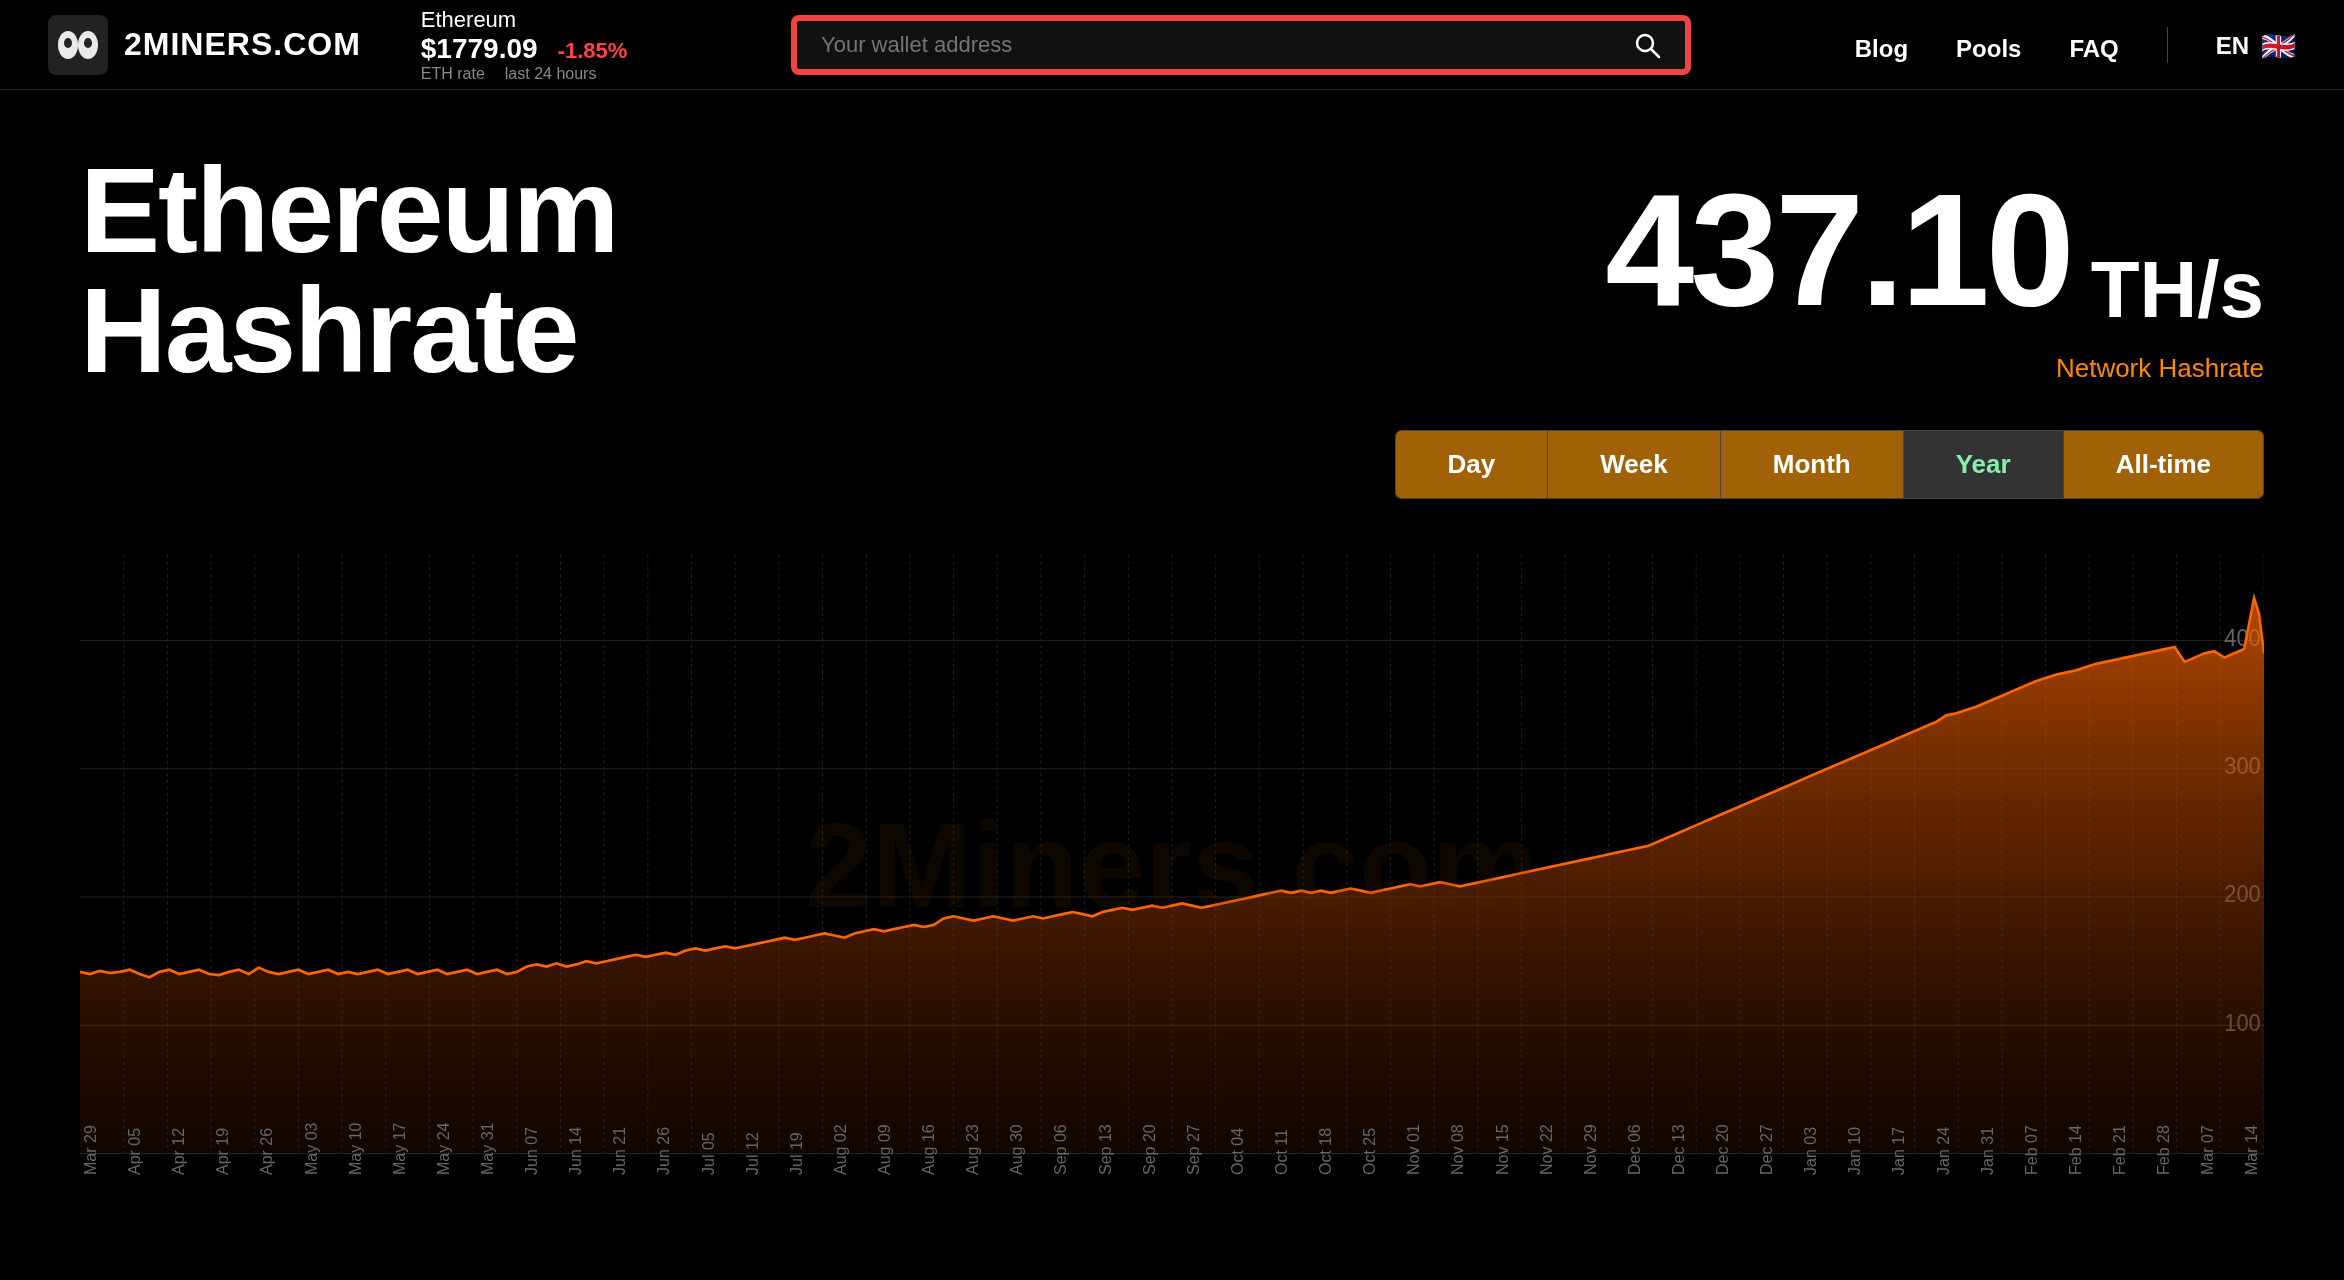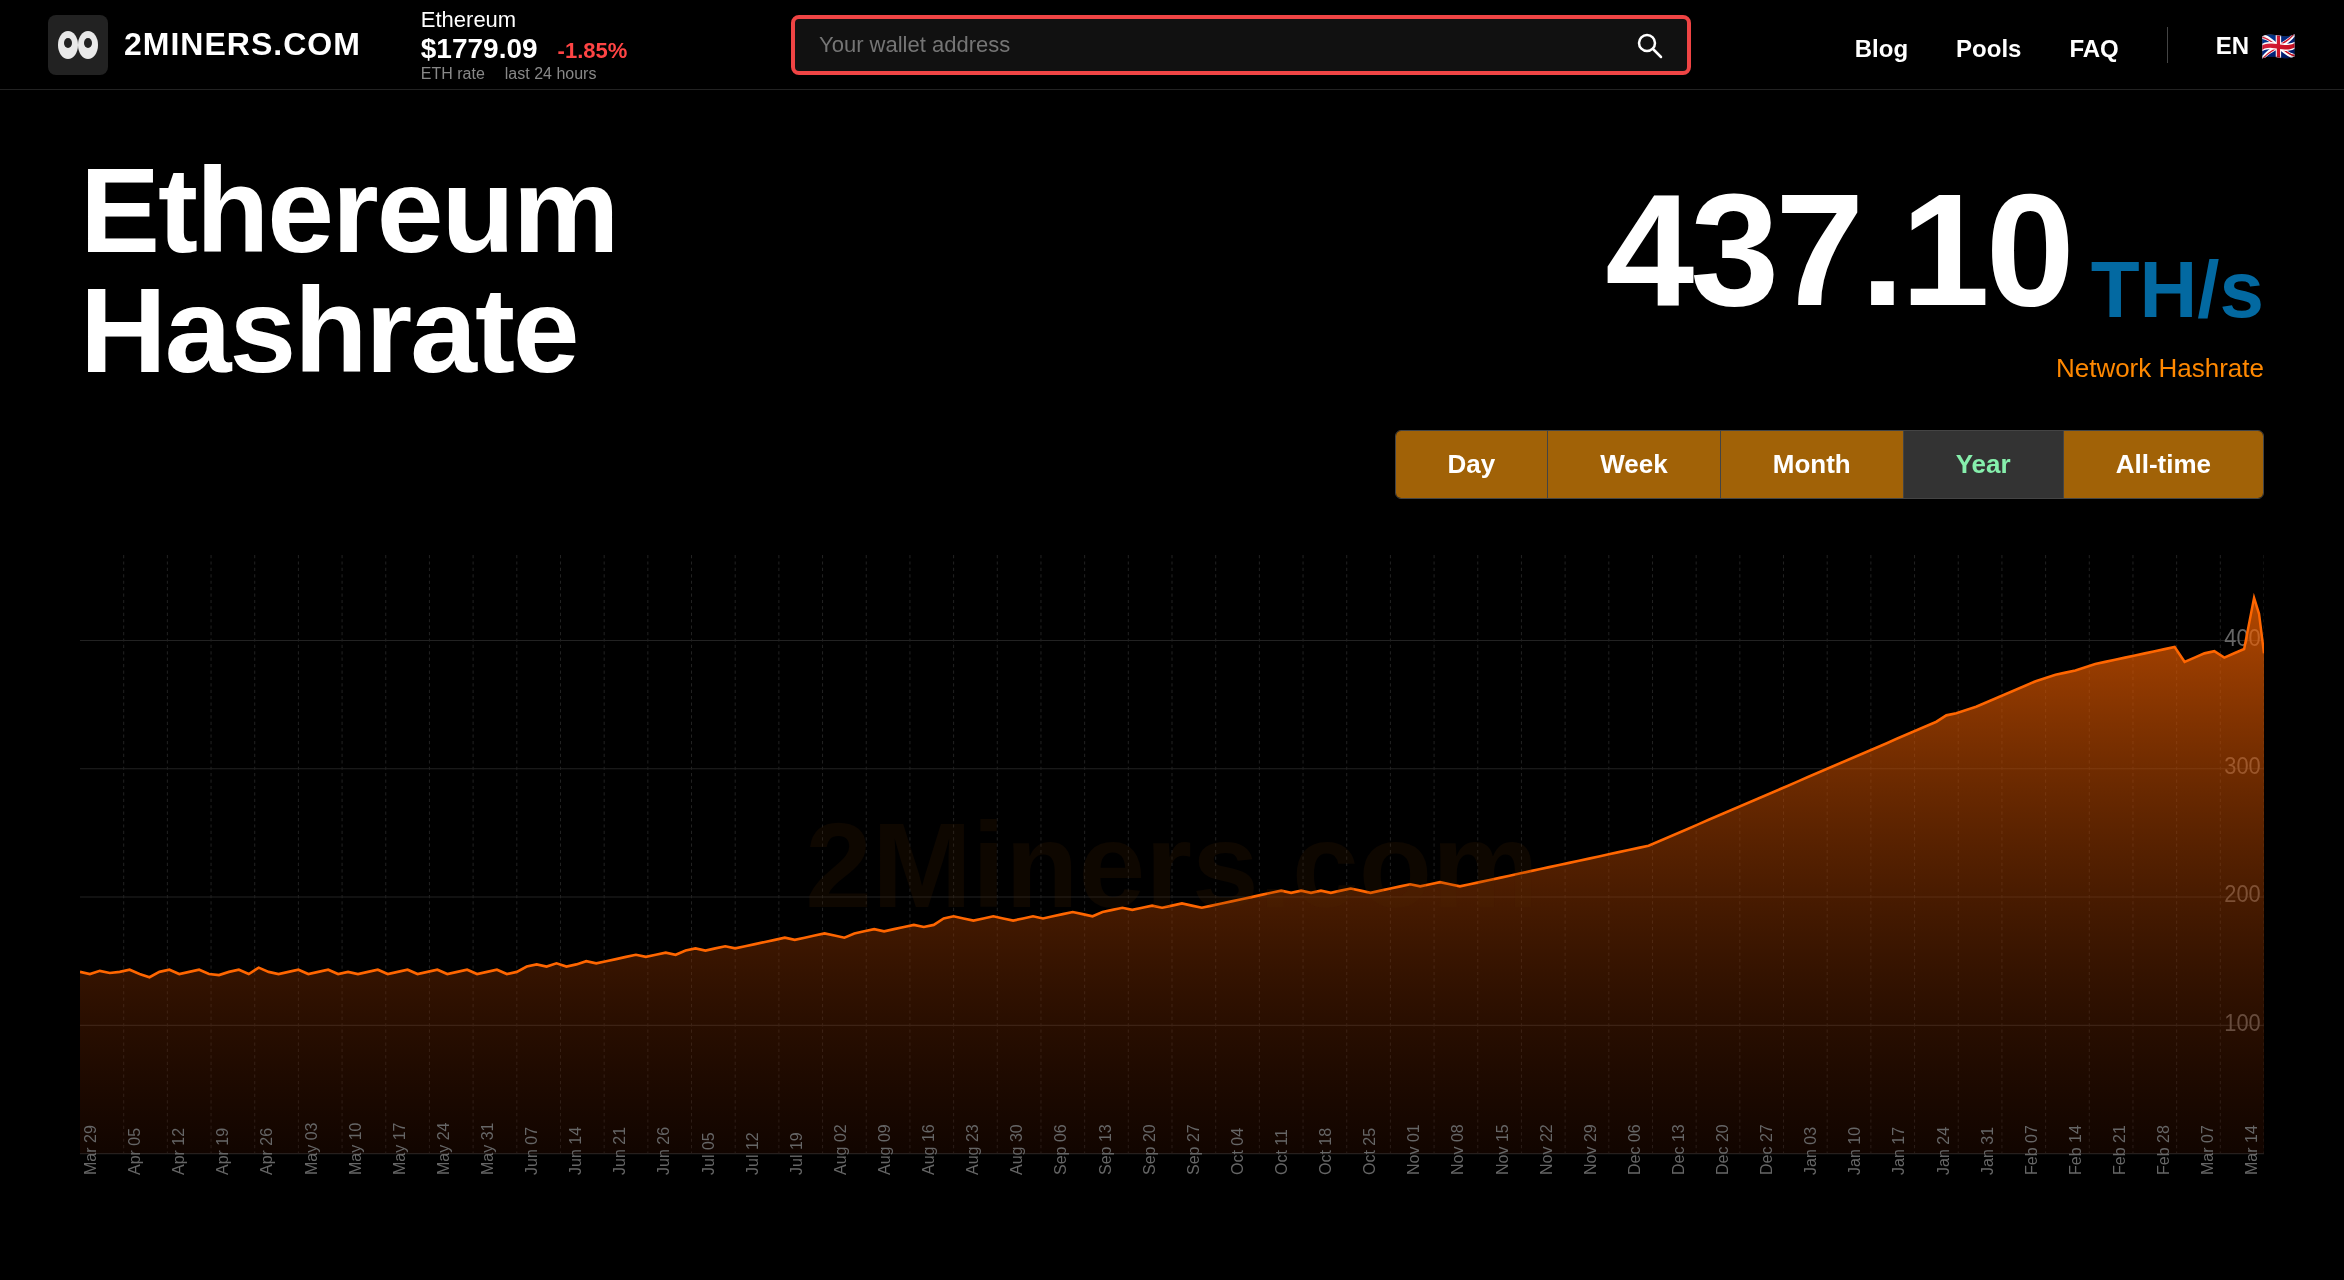--- a/index.html
+++ b/index.html
@@ -73,21 +73,21 @@
     }
     .search-area {
       flex: 1;
       display: flex;
       justify-content: center;
     }
     .search-box {
       display: flex;
       align-items: center;
       background: #111;
-      border: 4px solid #ef4444;
+      border: 6px solid #ef4444;
       border-radius: 8px;
       width: 900px;
       height: 60px;
       padding: 0 24px;
       gap: 16px;
     }
     .search-input {
       flex: 1;
       background: transparent;
       border: none;
@@ -166,21 +166,21 @@
     .hashrate-number {
       font-size: 160px;
       font-weight: 900;
       color: #fff;
       line-height: 1;
       letter-spacing: -4px;
     }
     .hashrate-unit {
       font-size: 80px;
       font-weight: 900;
-      color: #0369a1;
+      color: #ffffff;
       line-height: 1;
     }
     .hashrate-label {
       font-size: 26px;
       color: #ff8800;
       text-align: right;
       margin-top: 23px;
     }
 
     

